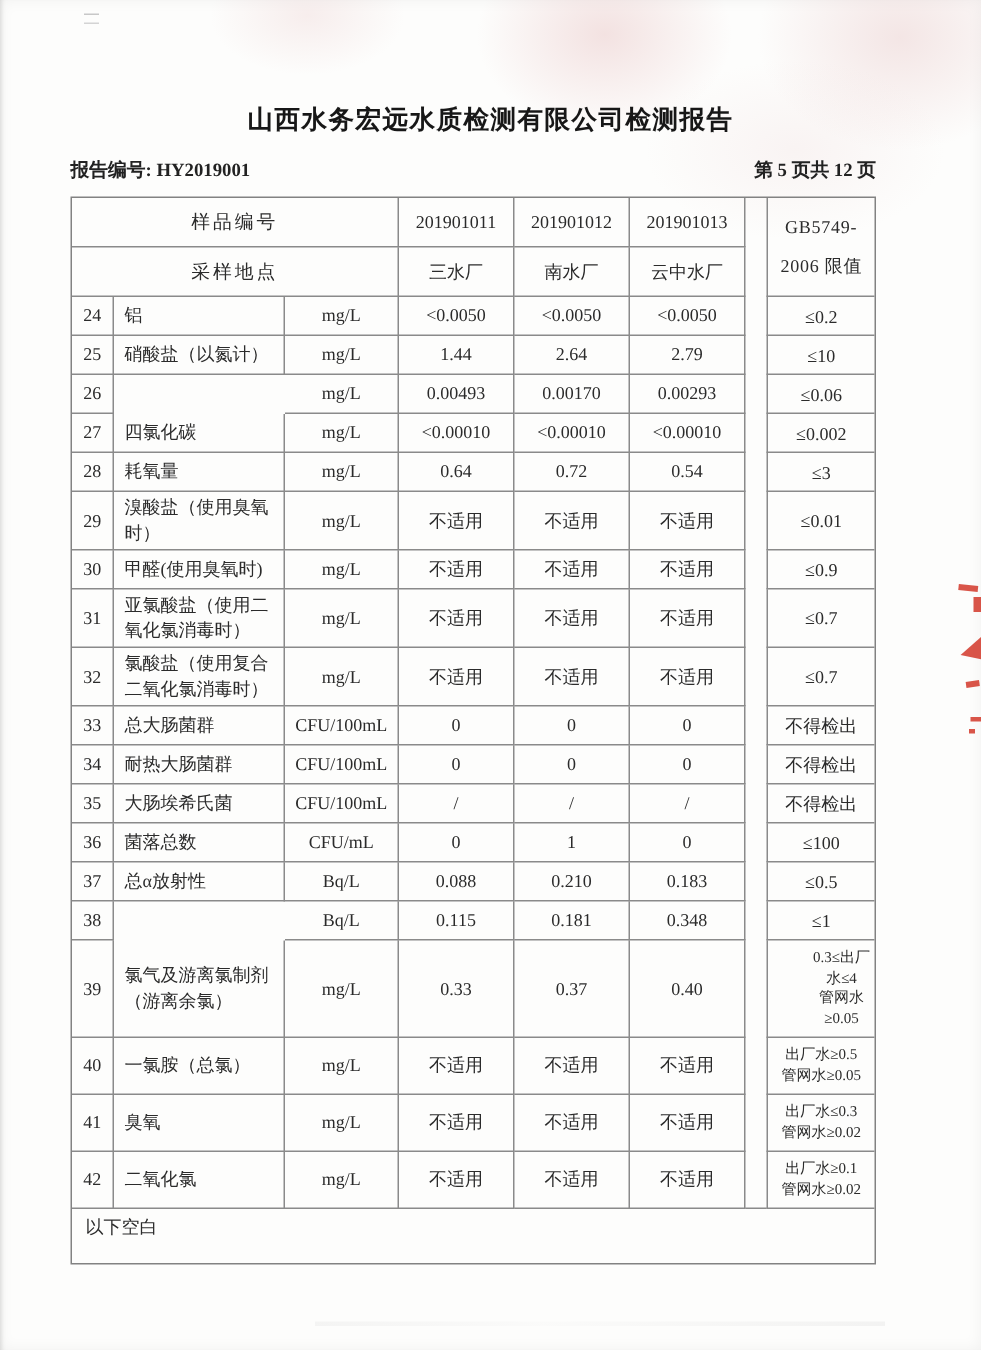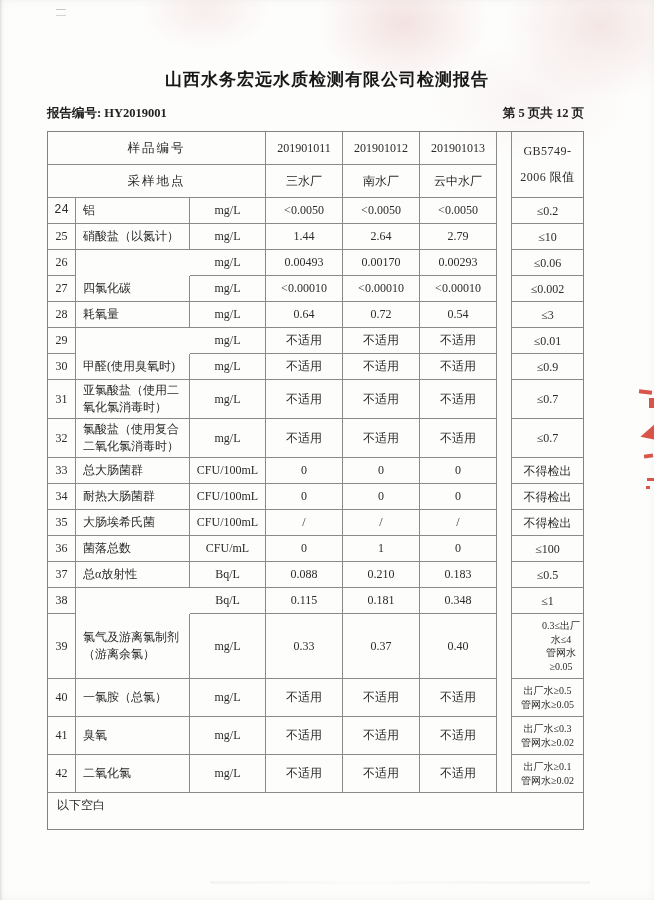--- a/index.html
+++ b/index.html
@@ -120,21 +120,21 @@
     </div>
 
     <div class="cell h-label h-r2">采样地点</div>
     <div class="cell h-r2 h-id4">三水厂</div>
     <div class="cell h-r2 h-id5">南水厂</div>
     <div class="cell h-r2 h-id6">云中水厂</div>
     <div class="cell h-sp h-r2"></div>
 
     <div class="cell note-cell" style="grid-row:22;">以下空白</div>
 
-  <div class="cell no" style="grid-row: 3; font-family: Liberation Mono, monospace;">24</div>
+  <div class="cell no" style="grid-row: 3;">24</div>
   <div class="cell nm" style="grid-row: 3;">铝</div>
   <div class="cell un" style="grid-row: 3;">mg/L</div>
   <div class="cell v1" style="grid-row: 3;">&lt;0.0050</div>
   <div class="cell v2" style="grid-row: 3;">&lt;0.0050</div>
   <div class="cell v3" style="grid-row: 3;">&lt;0.0050</div>
   <div class="cell sp" style="grid-row: 3;"></div>
   <div class="cell limit" style="grid-row: 3;">
         <div>≤0.2</div>
       </div>
 
@@ -175,20 +175,21 @@
   <div class="cell un" style="grid-row: 7;">mg/L</div>
   <div class="cell v1" style="grid-row: 7;">0.64</div>
   <div class="cell v2" style="grid-row: 7;">0.72</div>
   <div class="cell v3" style="grid-row: 7;">0.54</div>
   <div class="cell sp" style="grid-row: 7;"></div>
   <div class="cell limit" style="grid-row: 7;">
         <div>≤3</div>
       </div>
 
   <div class="cell no" style="grid-row: 8;">29</div>
+  <div class="cell nm" style="grid-row: 8;">溴酸盐（使用臭氧时）</div>
   <div class="cell un" style="grid-row: 8;">mg/L</div>
   <div class="cell v1" style="grid-row: 8;">不适用</div>
   <div class="cell v2" style="grid-row: 8;">不适用</div>
   <div class="cell v3" style="grid-row: 8;">不适用</div>
   <div class="cell sp" style="grid-row: 8;"></div>
   <div class="cell limit" style="grid-row: 8;">
         <div>≤0.01</div>
       </div>
 
   <div class="cell no" style="grid-row: 9;">30</div>

